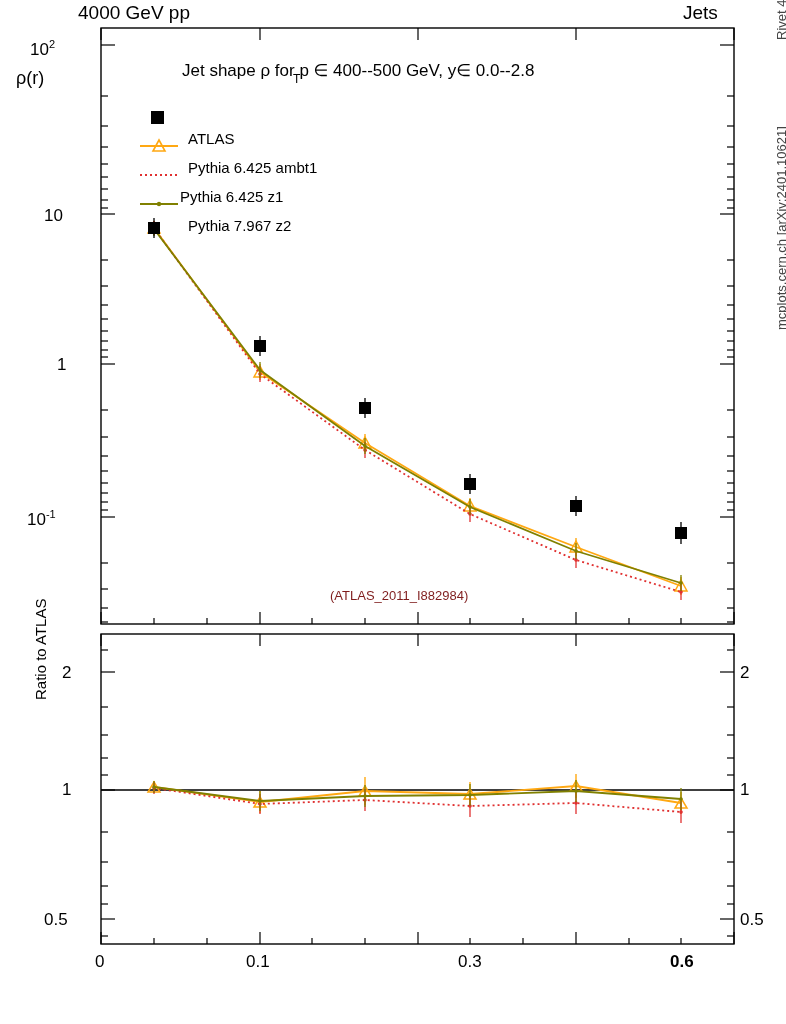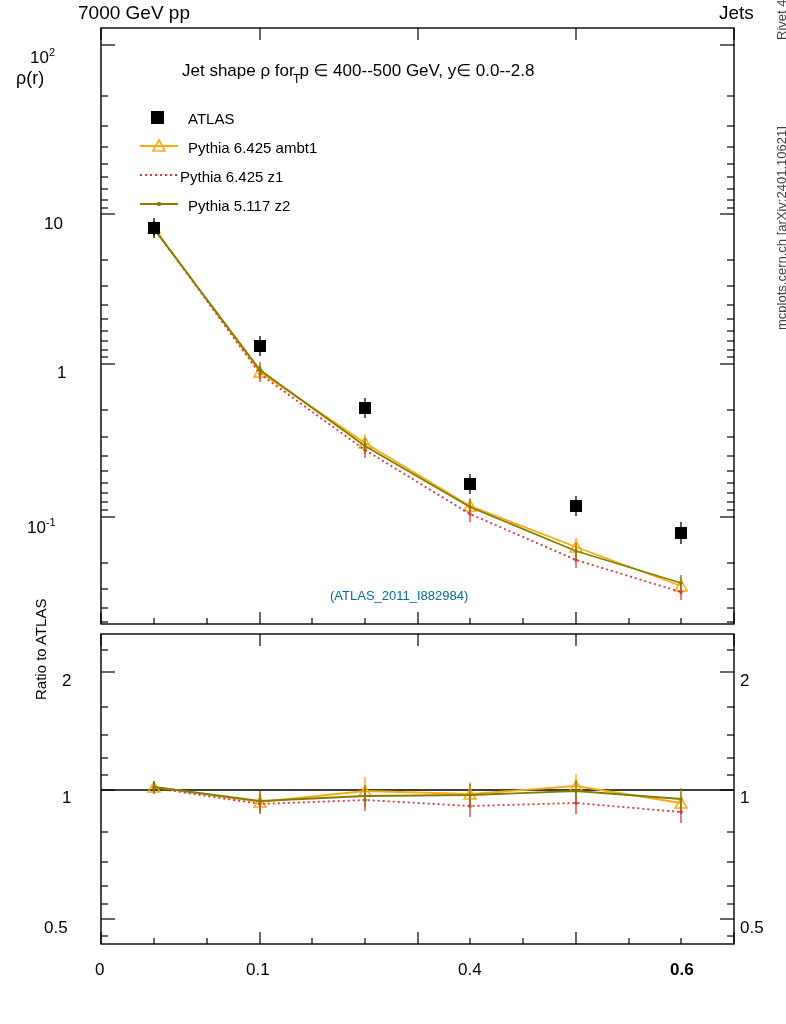--- a/index.html
+++ b/index.html
@@ -3,75 +3,75 @@
 <meta charset="utf-8">
 <style>
   html,body{margin:0;padding:0;background:#ffffff;}
   body{width:786px;height:1024px;font-family:"Liberation Sans",sans-serif;color:#000;position:relative;overflow:hidden;}
   #root{position:absolute;left:0;top:0;width:786px;height:1024px;}
   .txt{position:absolute;white-space:nowrap;}
   .rot90{transform-origin:0 0;transform:rotate(-90deg);}
   svg{position:absolute;left:0;top:0;}
   .hdr{font-size:19px;}
   .axlbl{font-size:18px;margin-top:44px;}
-  .ticklbl{font-size:17px;margin-top:8px;}
-  .legend{font-size:15px;}
+  .ticklbl{font-size:17px;}
+  .legend{font-size:15px;margin-top:20px;}
   .title{font-size:17px;}
 </style>
 </head>
 <body>
 
 <div id="root">
 
-  <div class="txt hdr" style="left:78px;top:2px;">7000 GeV pp</div>
-  <div class="txt hdr" style="left:683px;top:2px;margin-left:36px;">Jets</div>
+  <div class="txt hdr" style="left:78px;top:2px;">4000 GeV pp</div>
+  <div class="txt hdr" style="left:683px;top:2px;">Jets</div>
 
   <div class="txt" style="left:766px;top:40px;font-size:13px;color:#444;">
     <span class="rot90" style="position:absolute;left:8px;top:0;display:block;">Rivet 4.1.0, ≥ 100k events</span>
   </div>
   <div class="txt" style="left:766px;top:330px;font-size:13px;color:#444;">
     <span class="rot90" style="position:absolute;left:8px;top:0;display:block;">mcplots.cern.ch [arXiv:2401.10621]</span>
   </div>
 
   <div class="txt axlbl" style="left:16px;top:24px;">ρ(r)</div>
 
   <div class="txt title" style="left:170px;top:60px;margin-left:12px;">
     <span>Jet shape ρ for p  ∈ 400--500 GeV, y∈ 0.0--2.8</span>
   </div>
   <div class="txt" style="left:293px;top:72px;font-size:12px;">T</div>
 
   <div class="txt legend" style="left:188px;top:110px;">ATLAS</div>
   <div class="txt legend" style="left:188px;top:139px;">Pythia 6.425 ambt1</div>
   <div class="txt legend" style="left:180px;top:168px;">Pythia 6.425 z1</div>
-  <div class="txt legend" style="left:188px;top:197px;">Pythia 5.117 z2</div>
+  <div class="txt legend" style="left:188px;top:197px;">Pythia 7.967 z2</div>
 
   <div class="txt ticklbl" style="left:30px;top:38px;"><span>10</span><sup style="font-size:11px;">2</sup></div>
   <div class="txt ticklbl" style="left:44px;top:206px;">10</div>
   <div class="txt ticklbl" style="left:57px;top:355px;">1</div>
   <div class="txt ticklbl" style="left:27px;top:508px;"><span>10</span><sup style="font-size:11px;">-1</sup></div>
 
   <div class="txt ticklbl" style="left:62px;top:663px;">2</div>
   <div class="txt ticklbl" style="left:62px;top:780px;">1</div>
   <div class="txt ticklbl" style="left:44px;top:910px;">0.5</div>
 
   <div class="txt ticklbl" style="left:740px;top:663px;">2</div>
   <div class="txt ticklbl" style="left:740px;top:780px;">1</div>
   <div class="txt ticklbl" style="left:740px;top:910px;">0.5</div>
 
   <div class="txt" style="left:32px;top:700px;font-size:15px;">
     <span class="rot90" style="position:absolute;left:0;top:0;display:block;">Ratio to ATLAS</span>
   </div>
 
   <div class="txt ticklbl" style="left:95px;top:952px;">0</div>
   <div class="txt ticklbl" style="left:246px;top:952px;">0.1</div>
-  <div class="txt ticklbl" style="left:458px;top:952px;">0.4</div>
+  <div class="txt ticklbl" style="left:458px;top:952px;">0.3</div>
   <div class="txt ticklbl" style="left:670px;top:952px;font-weight:bold;">0.6</div>
   <div class="txt axlbl" style="left:730px;top:983px;">r</div>
 
-  <div class="txt" style="left:330px;top:588px;font-size:13px;color:#0369a1;">(ATLAS_2011_I882984)</div>
+  <div class="txt" style="left:330px;top:588px;font-size:13px;color:#7f1d1d;">(ATLAS_2011_I882984)</div>
 
   <svg width="786" height="1024">
 
     <g>
       <rect x="101" y="28" width="633" height="596" fill="none" stroke="#000" stroke-width="1.4"></rect>
     </g>
 
     <g stroke="#000" stroke-width="1.2">
 
       <line x1="101" y1="45" x2="115" y2="45"></line>

